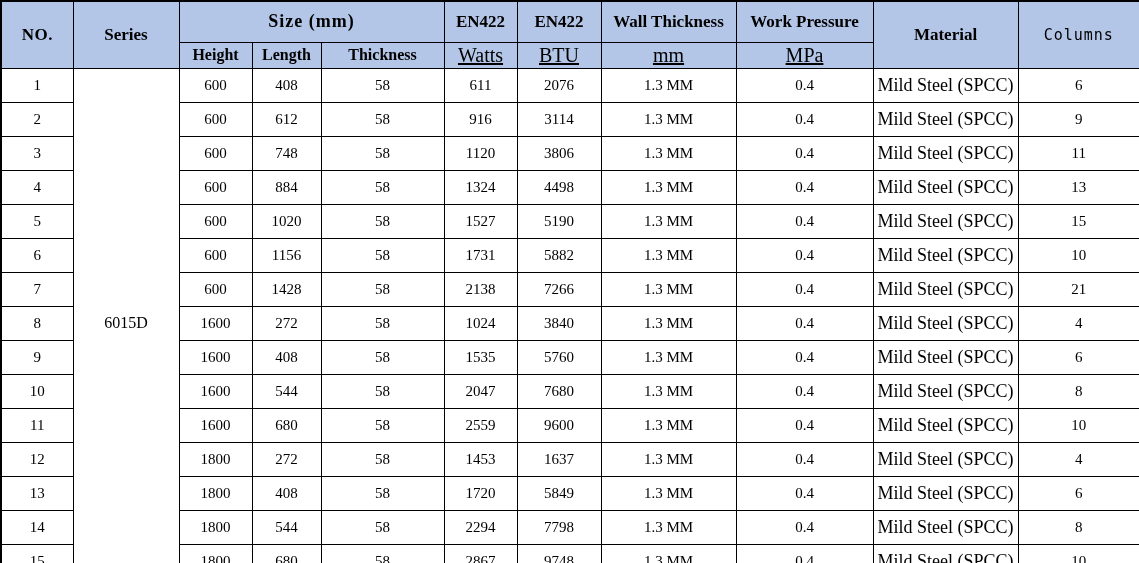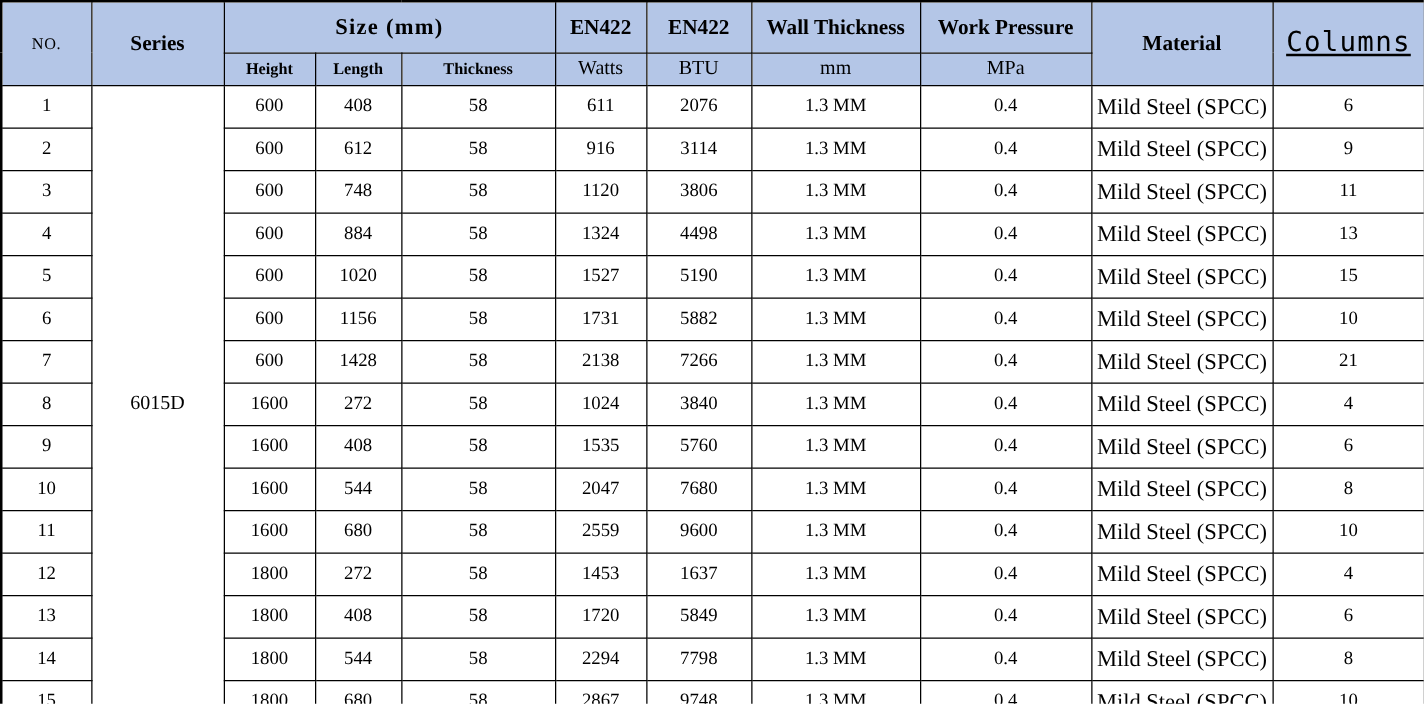--- a/index.html
+++ b/index.html
@@ -32,42 +32,42 @@
   
   .spec thead th {
     background: #b4c6e7;
     font-weight: bold;
     font-size: 17px;
   }
   .spec thead tr.h1 { height: 41px; }
   .spec thead tr.h2 { height: 26px; }
   .spec thead th.plain {
     font-weight: normal;
-    font-size: 16px;
+    font-size: 20px;
+    text-decoration: underline;
   }
   .spec thead th.th-no {
-    font-weight: normal;
-    font-size: 13px;
+    font-weight: bold;
+    font-size: 17px;
     letter-spacing: 0.5px;
   }
   .spec thead th.th-size {
     font-size: 18px;
     letter-spacing: 1px;
     text-align: center;
   }
   .spec thead th.th-sub {
-    font-size: 13px;
+    font-size: 16px;
     font-family: Liberation Serif, serif;
   }
   .spec thead th.th-columns {
     font-family: "DejaVu Sans Mono", monospace;
     font-weight: normal;
-    font-size: 22px;
+    font-size: 15px;
     letter-spacing: 1px;
-    text-decoration: underline;
   }
   
   .spec tbody td {
     font-size: 15px;
     height: 33px;
     background: #ffffff;
   }
   .spec tbody td.cell-series {
     font-size: 16px;
   }

